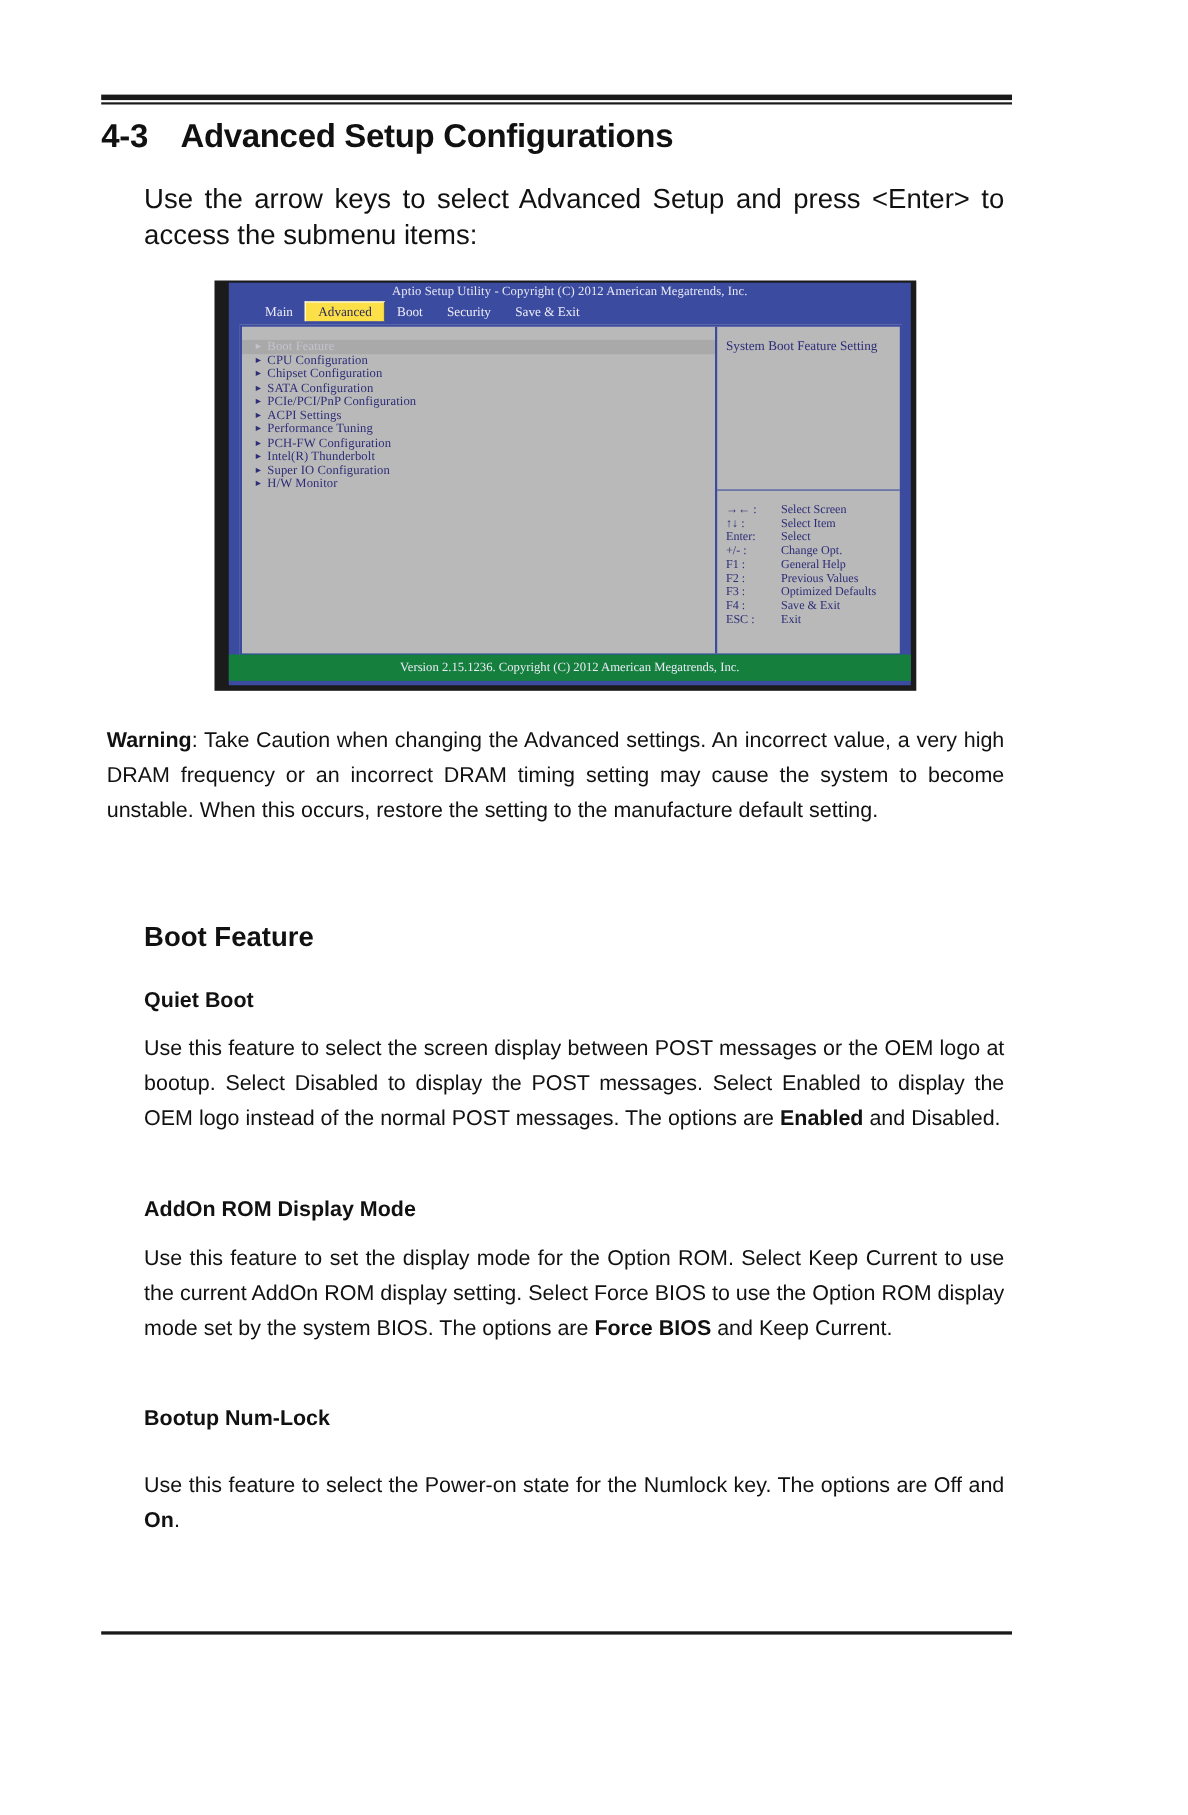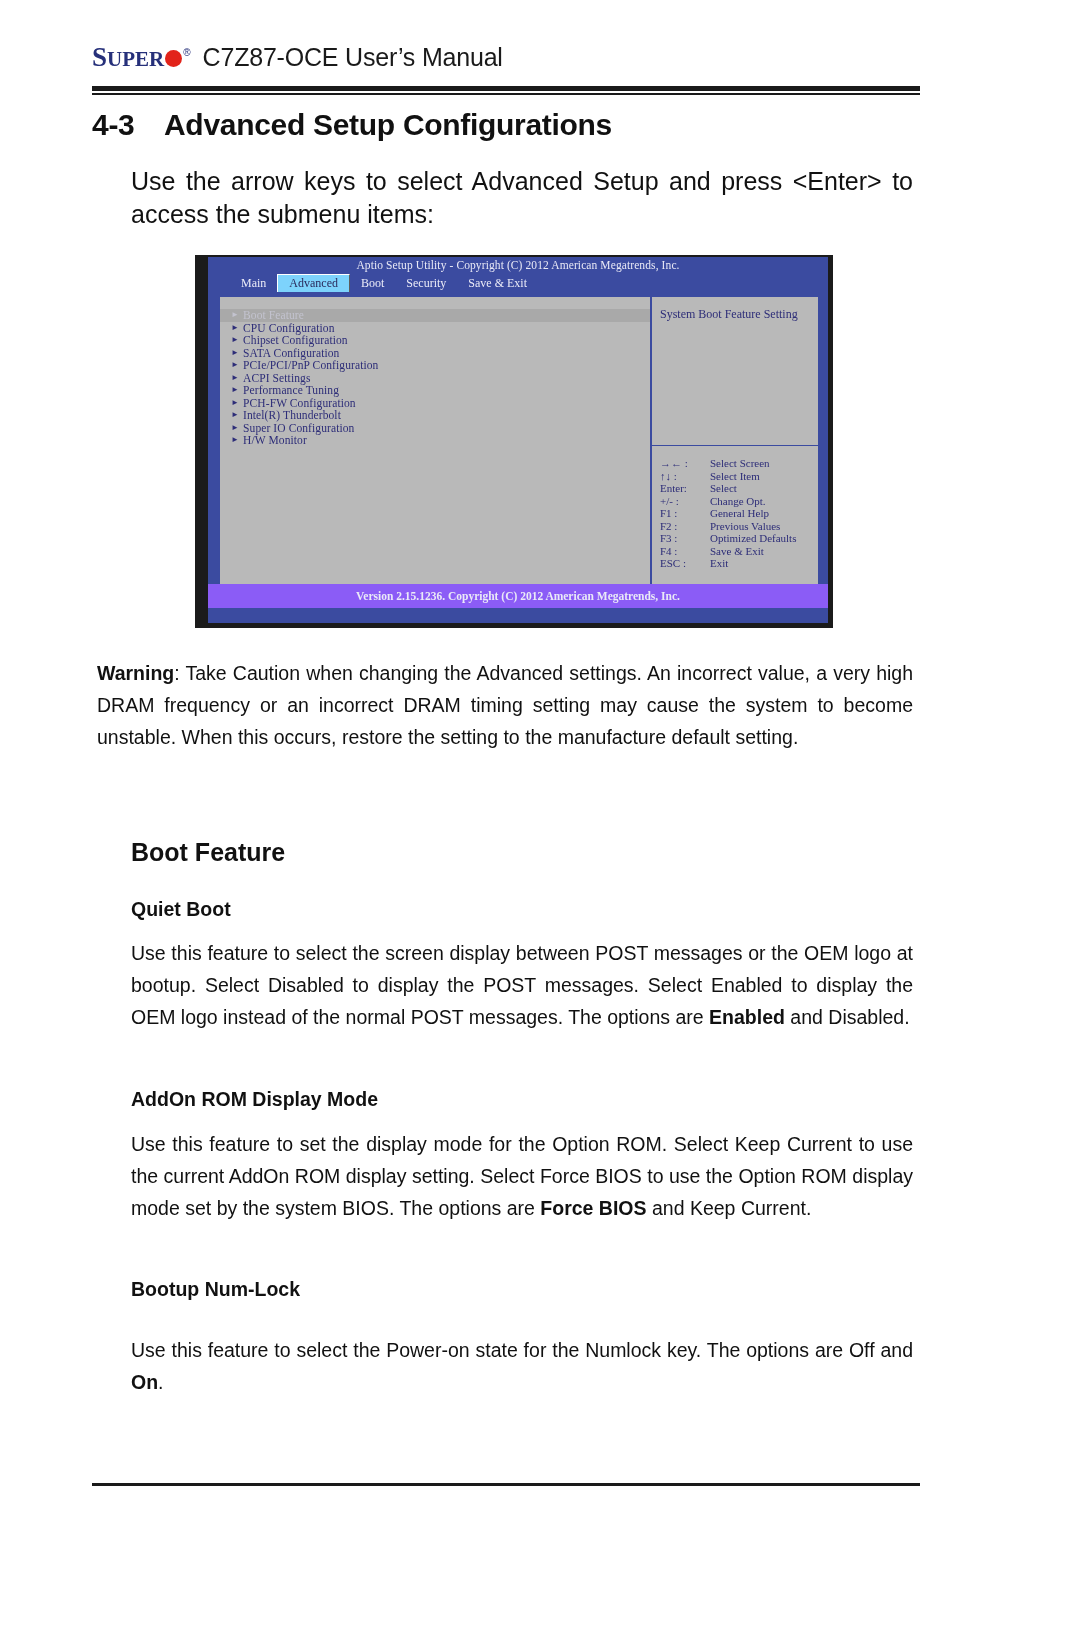--- a/index.html
+++ b/index.html
@@ -211,21 +211,21 @@
     position: relative;
   }
   .bios-tab {
     font-size: 12px;
     line-height: 17px;
     padding: 0 11px;
     color: #ececf8;
     white-space: nowrap;
   }
   .bios-tab.active {
-    background: #7dd3fc;
+    background: #fde047;
     color: #2a2a5c;
     border-top: 1px solid #ffffff;
     border-left: 1px solid #ffffff;
     border-right: 1px solid #5c5c5c;
   }
   .bios-body {
     position: absolute;
     left: 10px;
     right: 8px;
     top: 38px;
@@ -293,51 +293,42 @@
     color: #2d2d78;
     white-space: nowrap;
   }
   .help-k { width: 50px; flex: 0 0 50px; }
   .help-v { flex: 1; }
 
   .bios-footer {
     position: absolute;
     left: 0;
     right: 0;
-    bottom: 15px;
+    bottom: 4px;
     height: 24px;
     line-height: 24px;
     text-align: center;
     font-size: 11.5px;
     color: #eaeaf7;
-    background: #8b5cf6;
-    font-weight: bold;
+    background: #15803d;
   }
   .bios-footline {
     position: absolute;
     left: 10px;
     right: 8px;
     bottom: 23px;
     height: 2px;
     background: #3b4ba0;
   }
 </style>
 </head>
 <body>
 
 <div class="page">
 
-  <div class="masthead">
-    <div class="brand-line">
-      <span class="brand-super"><span class="cap">S</span><span class="small">UPER</span></span>
-      <span class="brand-dot"></span>
-      <span class="brand-reg">®</span>
-      <span class="doc-title">C7Z87-OCE User’s Manual</span>
-    </div>
-  </div>
   <div class="rule-thick"></div>
   <div class="rule-thin"></div>
 
   <div class="sec-head">
     <span class="sec-num">4-3</span>
     <span class="sec-title">Advanced Setup Configurations</span>
   </div>
 
   <div class="intro">Use the arrow keys to select Advanced Setup and press &lt;Enter&gt; to access the submenu items:</div>
 

